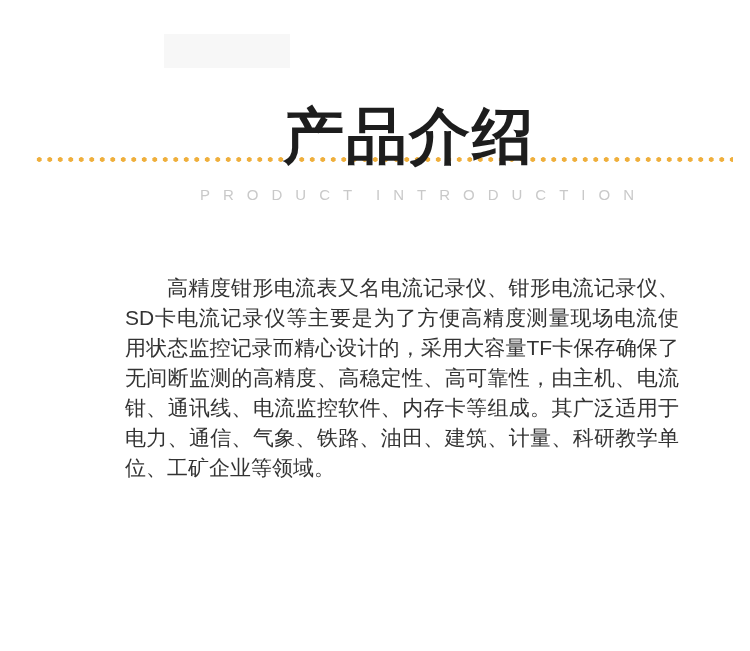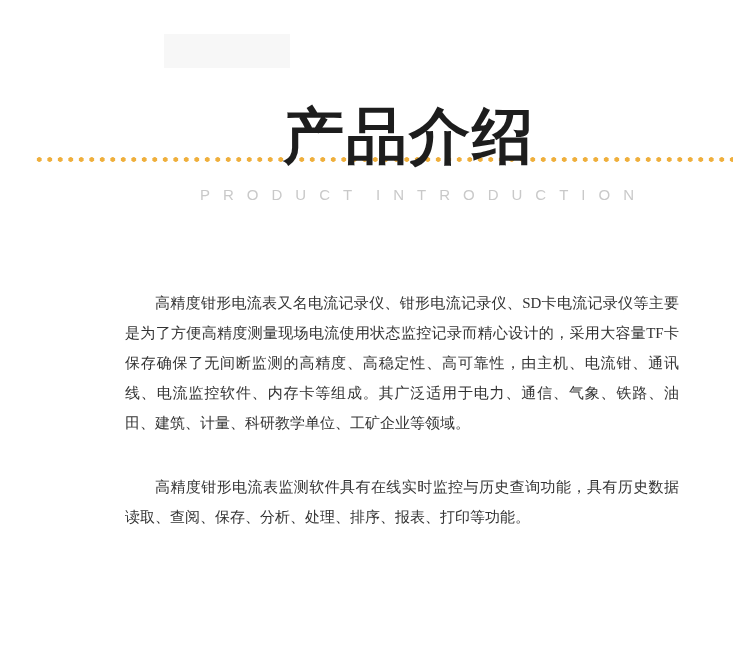--- a/index.html
+++ b/index.html
@@ -55,27 +55,26 @@
     line-height:18px;
     font-weight:400;
     letter-spacing:13px;
     word-spacing:-6px;
     text-indent:13px;
     color:var(--subtitle-color);
     white-space:nowrap;
   }
   .body-text{
     position:absolute;
-    left:57px; top:220px;
+    left:57px; top:205px;
     width:622px;
-    font-size:15px;
+    font-size:21px;
     line-height:30px;
     color:var(--body-color);
     text-align:justify;
-    font-family:Liberation Serif, serif;
   }
   .body-text p{
     margin:0;
     text-indent:2em;
     text-justify:inter-ideograph;
   }
 </style>
 </head>
 <body>
 
@@ -84,16 +83,15 @@
   <div class="top-bar"></div>
 
   <h1 class="title">产品介绍</h1>
 
   <div class="dotted-line"></div>
 
   <div class="subtitle">PRODUCT INTRODUCTION</div>
 
   <main class="body-text">
     <p>高精度钳形电流表又名电流记录仪、钳形电流记录仪、SD卡电流记录仪等主要是为了方便高精度测量现场电流使用状态监控记录而精心设计的，采用大容量TF卡保存确保了无间断监测的高精度、高稳定性、高可靠性，由主机、电流钳、通讯线、电流监控软件、内存卡等组成。其广泛适用于电力、通信、气象、铁路、油田、建筑、计量、科研教学单位、工矿企业等领域。</p>
-    <p>高精度钳形电流表监测软件具有在线实时监控与历史查询功能，具有历史数据读取、查阅、保存、分析、处理、排序、报表、打印等功能。</p>
   </main>
 
 </div>
 
 </body></html>

